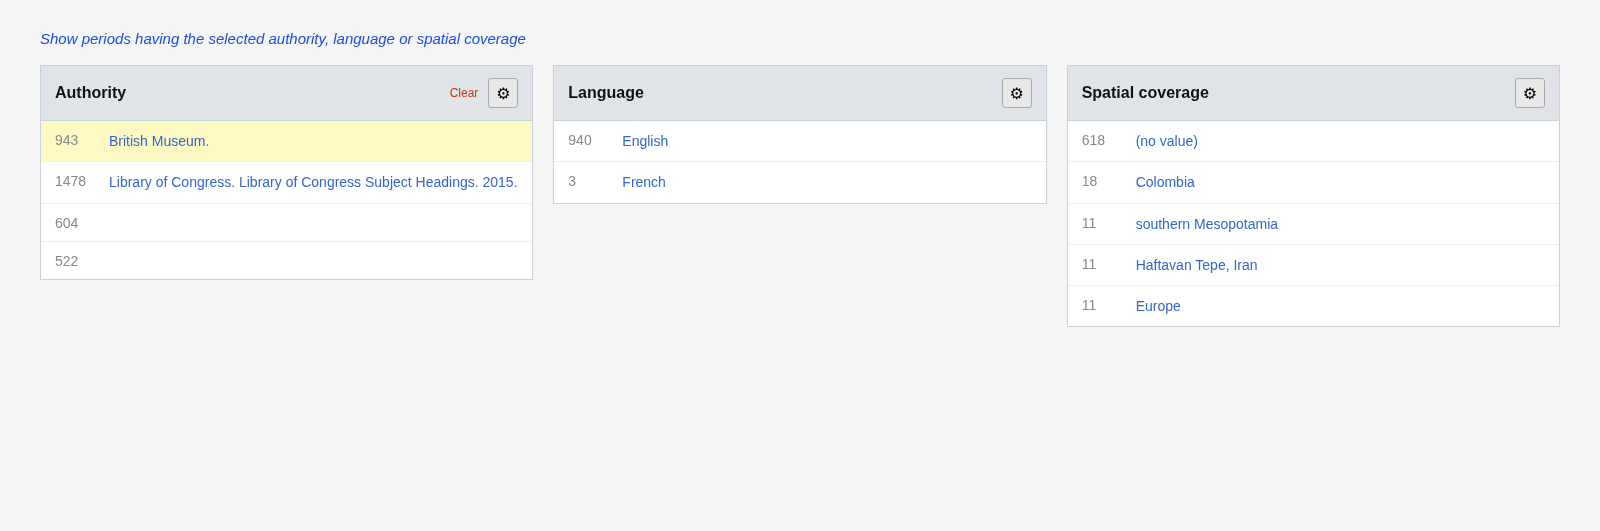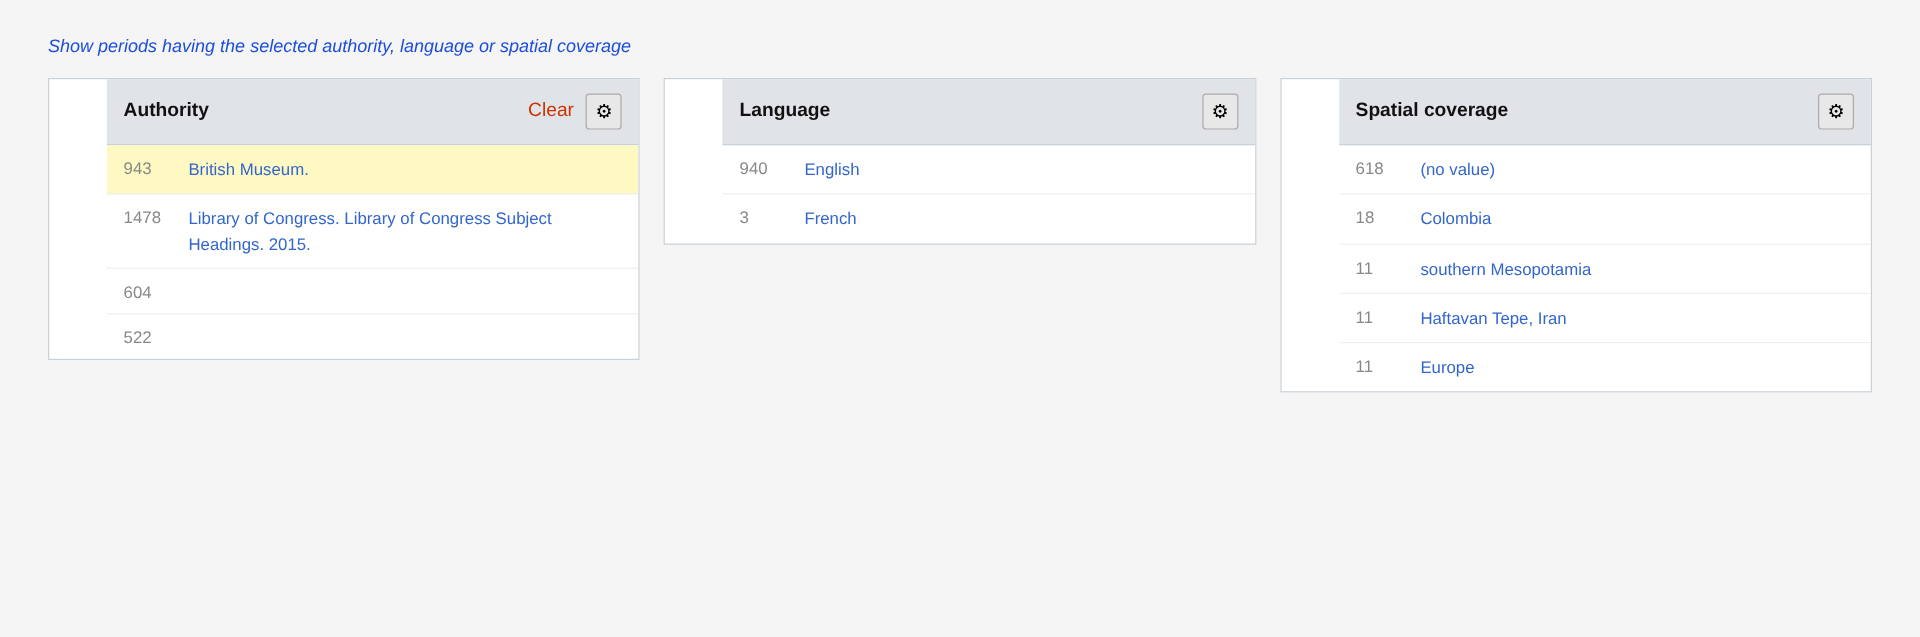--- a/index.html
+++ b/index.html
@@ -25,21 +25,20 @@
     .columns {
       display: flex;
       gap: 20px;
       align-items: flex-start;
     }
     .column {
       border: 1px solid #c8d0d8;
       background: #fff;
       flex: 1;
       min-width: 0;
-      padding-left: 48px;
     }
     .column-header {
       background: #e0e4e8;
       padding: 12px 14px;
       display: flex;
       align-items: center;
       justify-content: space-between;
       border-bottom: 1px solid #c8d0d8;
     }
     .column-header-title {
@@ -49,21 +48,21 @@
     }
     .header-actions {
       display: flex;
       align-items: center;
       gap: 10px;
     }
     .clear-btn {
       color: #cc3300;
       background: none;
       border: none;
-      font-size: 16px;
+      font-size: 12px;
       cursor: pointer;
       font-weight: normal;
     }
     .gear-btn {
       background: #e8e8e8;
       border: 1px solid #aaa;
       border-radius: 3px;
       width: 30px;
       height: 30px;
       display: flex;

